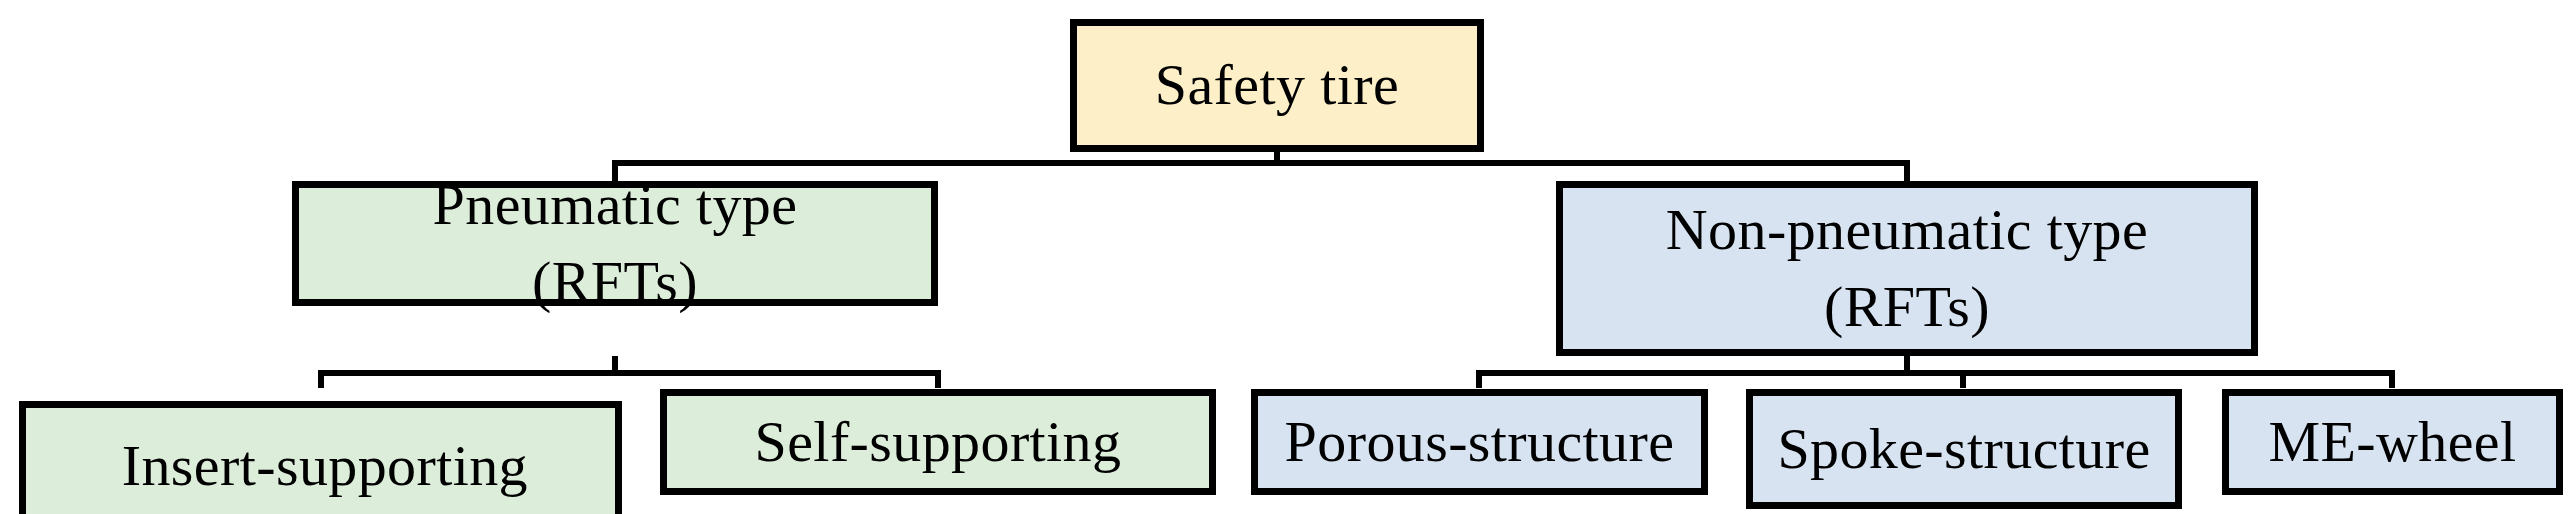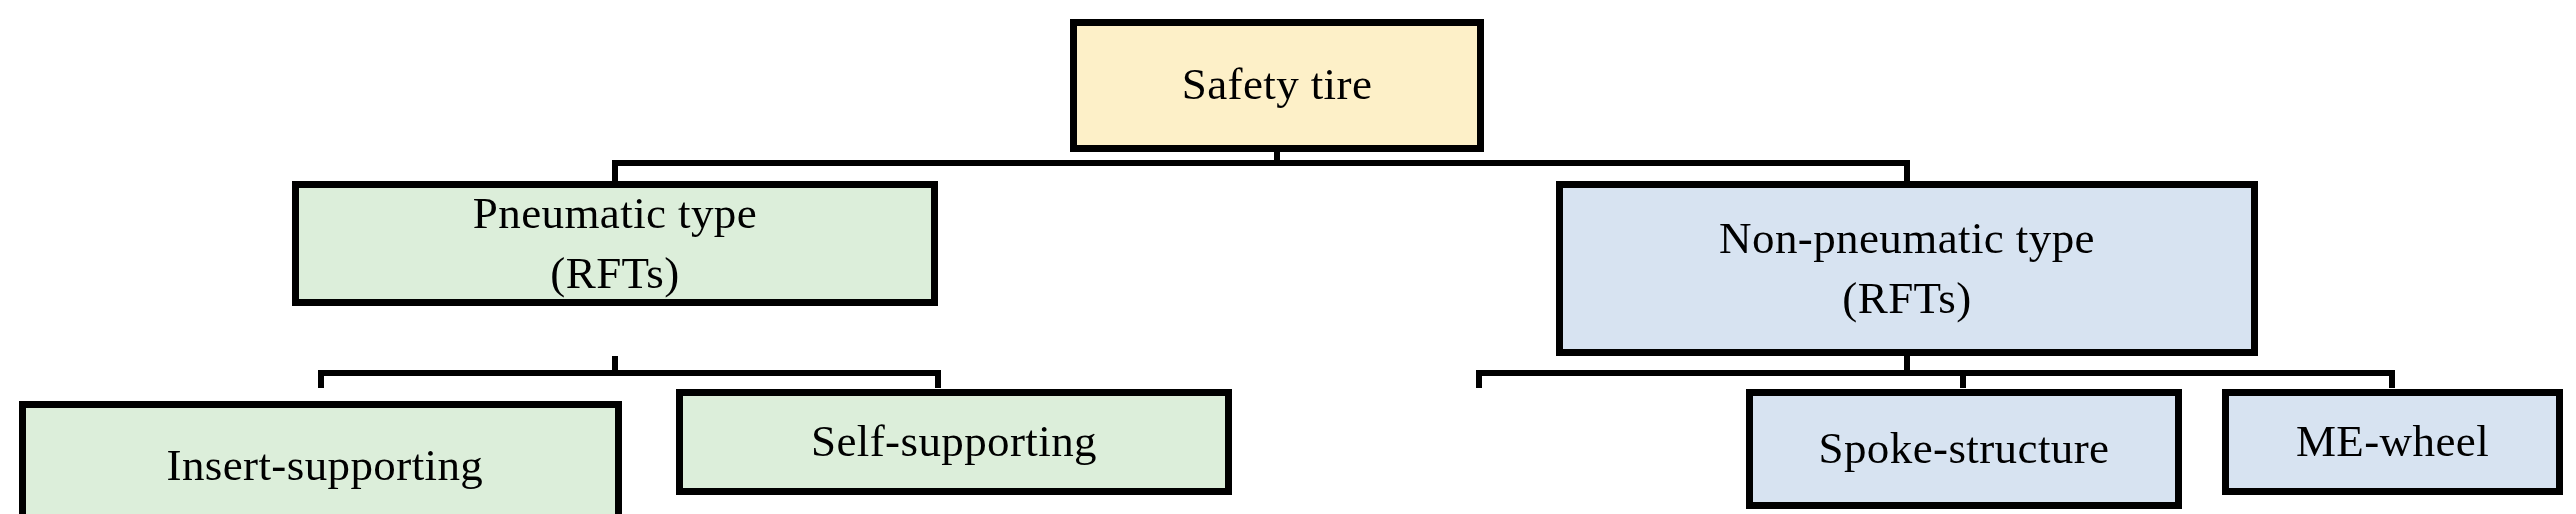--- a/index.html
+++ b/index.html
@@ -19,21 +19,21 @@
     position: absolute;
     box-sizing: border-box;
     border: 7px solid #000000;
     display: flex;
     align-items: center;
     justify-content: center;
     text-align: center;
   }
   .node .label {
     color: #000000;
-    font-size: 45px;
+    font-size: 58px;
     line-height: 1.32;
     white-space: pre-line;
     letter-spacing: 0.4px;
   }
   .connector {
     position: absolute;
     background: #000000;
   }
 </style>
 </head>
@@ -68,24 +68,27 @@
   <div class="connector" style="left:1904px; top:356px; width:6.2px; height:15.5px;"></div>
   <div class="connector" style="left:1476px; top:370px; width:919px; height:6.2px;"></div>
   <div class="connector" style="left:1476px; top:376px; width:6.2px; height:12.4px;"></div>
   <div class="connector" style="left:1960px; top:376px; width:6.2px; height:12.4px;"></div>
   <div class="connector" style="left:2389px; top:376px; width:6.2px; height:12.4px;"></div>
 
   <div class="node" style="left: 19.4px; top: 401px; width: 603px; height: 130px; background-color: rgb(220, 238, 218); padding-left: 8px;">
     <span class="label">Insert-supporting</span>
   </div>
 
-  <div class="node" style="left: 660px; top: 389px; width: 556px; height: 106px; background-color: rgb(220, 238, 218); margin-left: 16px;">
+  <div class="node" style="left: 660px; top: 389px; width: 556px; height: 106px; background-color: rgb(220, 238, 218);">
     <span class="label">Self-supporting</span>
   </div>
 
+  <div class="node" style="left: 1251px; top: 389px; width: 457px; height: 106px; background-color: rgb(215, 227, 241);">
+    <span class="label">Porous-structure</span>
+  </div>
 
   <div class="node" style="left: 1746px; top: 389px; width: 436px; height: 120px; background-color: rgb(215, 227, 241);">
     <span class="label">Spoke-structure</span>
   </div>
 
   <div class="node" style="left: 2222px; top: 389px; width: 341px; height: 106px; background-color: rgb(215, 227, 241); text-align: center;">
     <span class="label">ME-wheel</span>
   </div>
 
 </div>

